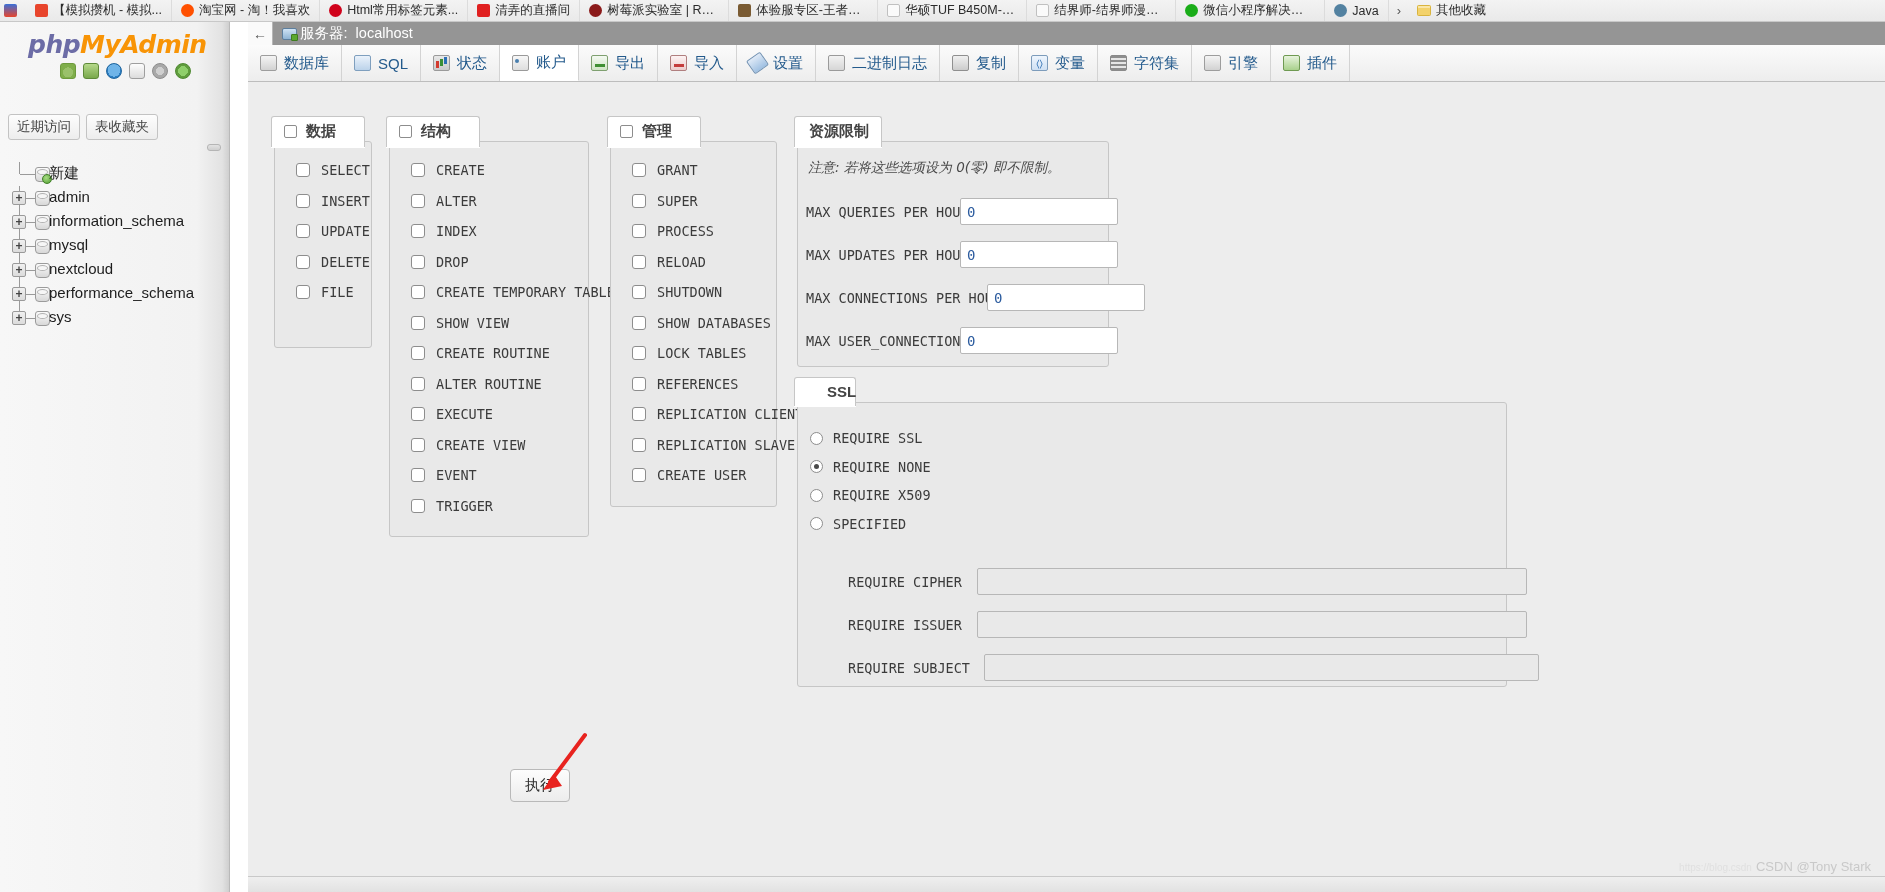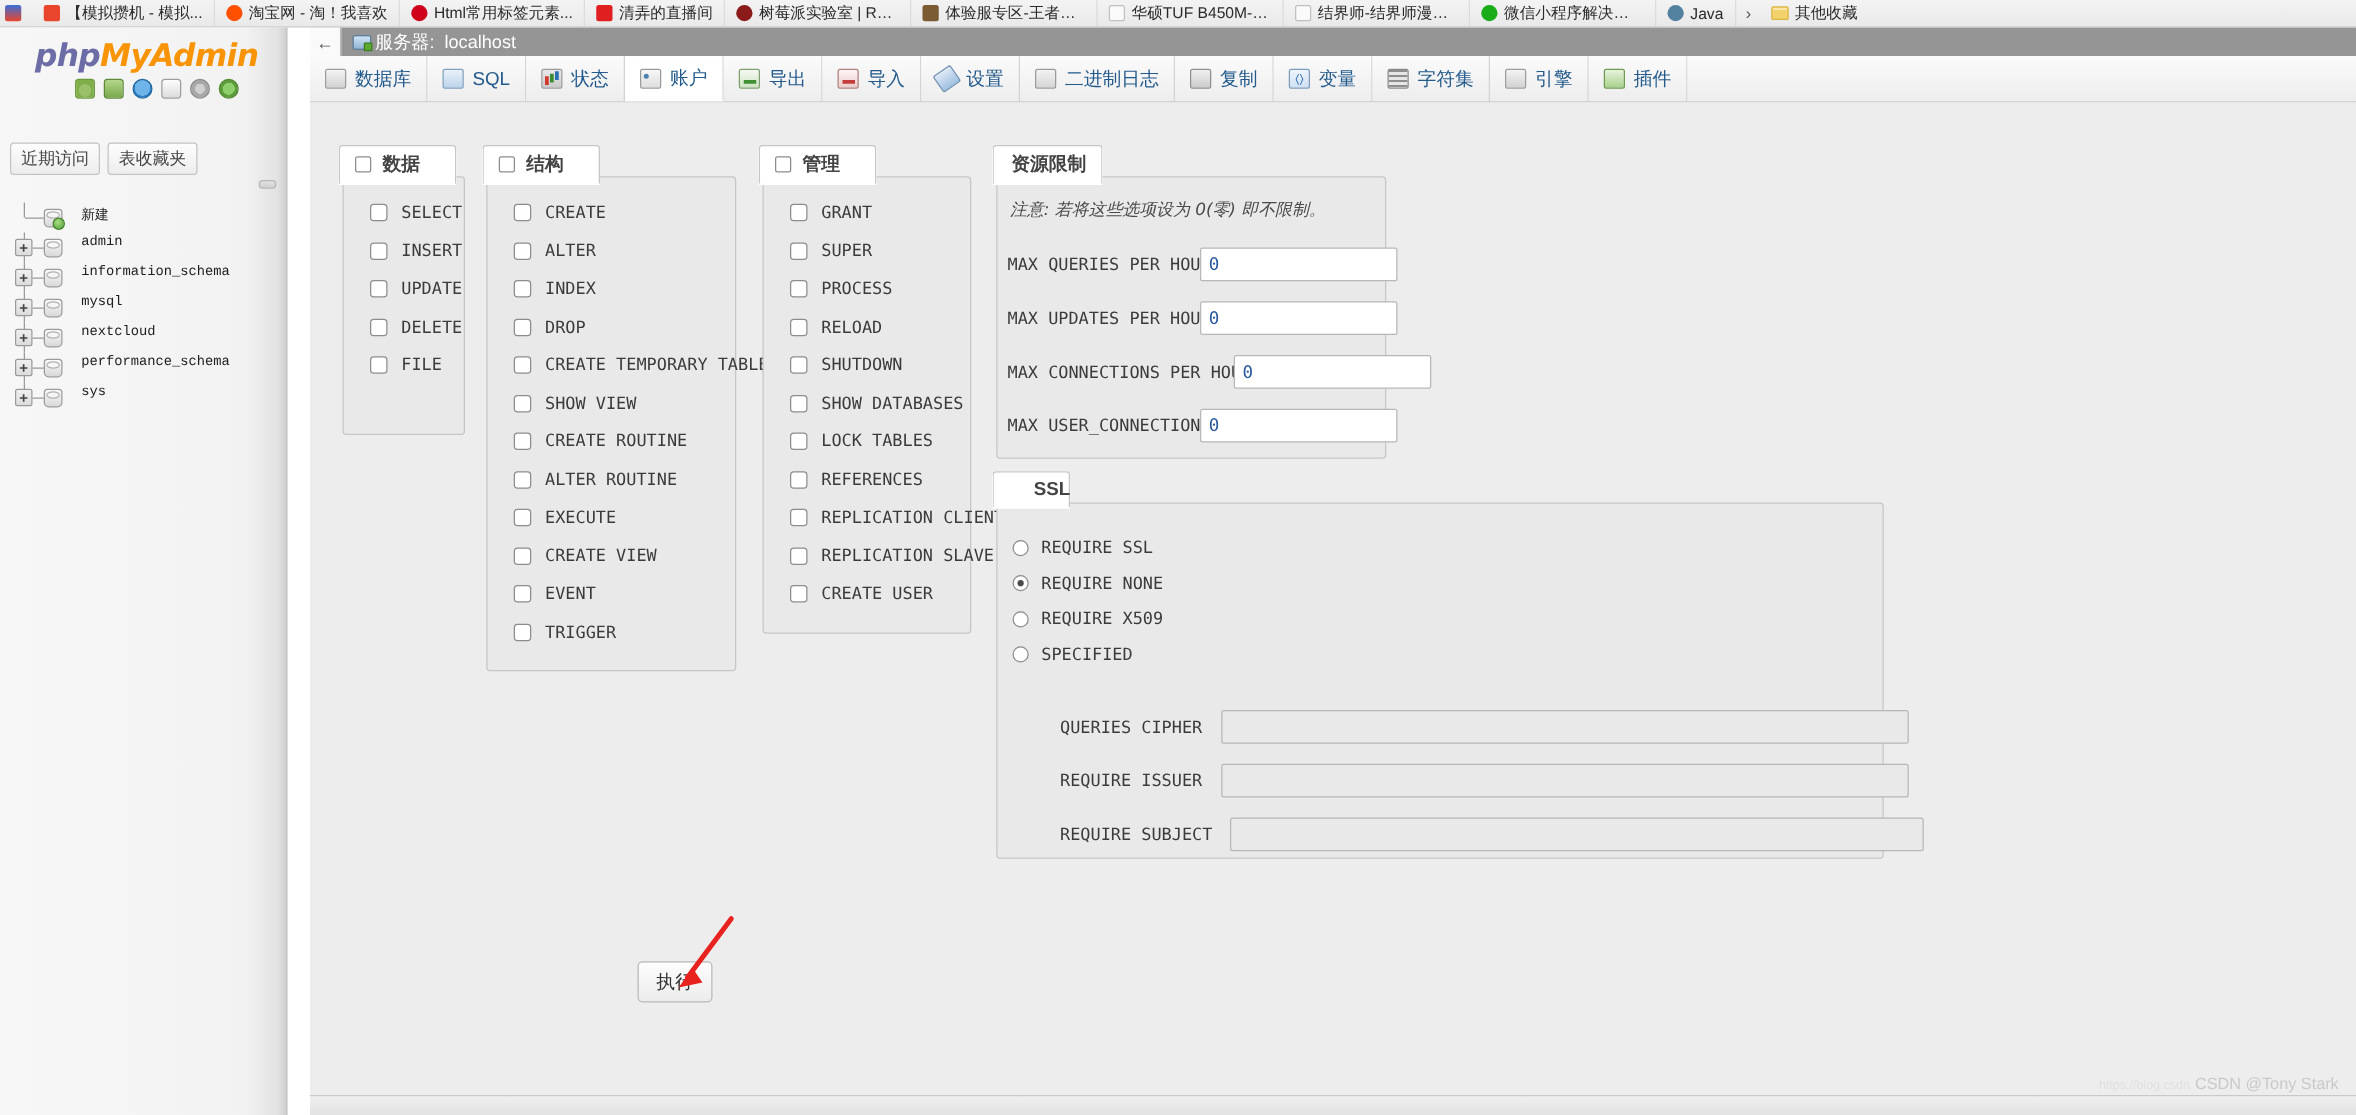--- a/index.html
+++ b/index.html
@@ -93,21 +93,21 @@
   }
   .dbicon::before {
     content:""; position:absolute; left:1px; top:1px; right:1px; height:4px;
     border:1px solid #b2b2b2; border-radius:50%; background:#f6f6f6;
   }
   .dbicon.newdb::after {
     content:""; position:absolute; right:-3px; bottom:-3px; width:8px; height:8px;
     border-radius:50%; background:radial-gradient(circle at 40% 35%,#a9dd85,#4f9c2f);
     border:1px solid #3f7f26;
   }
-  .dbname { position:absolute; left:59px; top:2px; font-size:11px; color:#1d1d1d;font-family:Liberation Mono, monospace; }
+  .dbname { position:absolute; left:43px; top:2px; font-size:15px; color:#1d1d1d; }
 
   
   .main {
     position:absolute; left:248px; top:22px; width:1637px; height:870px;
     background:#fff;
   }
   .serverbar {
     position:absolute; left:0; top:0; width:1637px; height:23px;
     background:#959595;
     display:flex; align-items:center;
@@ -642,21 +642,21 @@
               <span class="radio"></span>
               <span>REQUIRE X509</span>
             </div>
           <div class="radrow">
               <span class="radio"></span>
               <span>SPECIFIED</span>
             </div>
         </div>
 
         <div class="limrow" style="position:absolute; left:50px; top:165px;">
-          <span class="limlabel" style="width:80px">QUERIES CIPHER</span>
+          <span class="limlabel" style="width:80px">REQUIRE CIPHER</span>
           <input class="txtin empty" style="margin-left: 49px; width: 550px;" value="">
         </div>
         <div class="limrow" style="position:absolute; left:50px; top:208px;">
           <span class="limlabel" style="width:80px">REQUIRE ISSUER</span>
           <input class="txtin empty" style="margin-left: 49px; width: 550px;" value="">
         </div>
         <div class="limrow" style="position:absolute; left:50px; top:251px;">
           <span class="limlabel" style="width:94px">REQUIRE SUBJECT</span>
           <input class="txtin empty" style="margin-left: 42px; width: 555px;" value="">
         </div>

